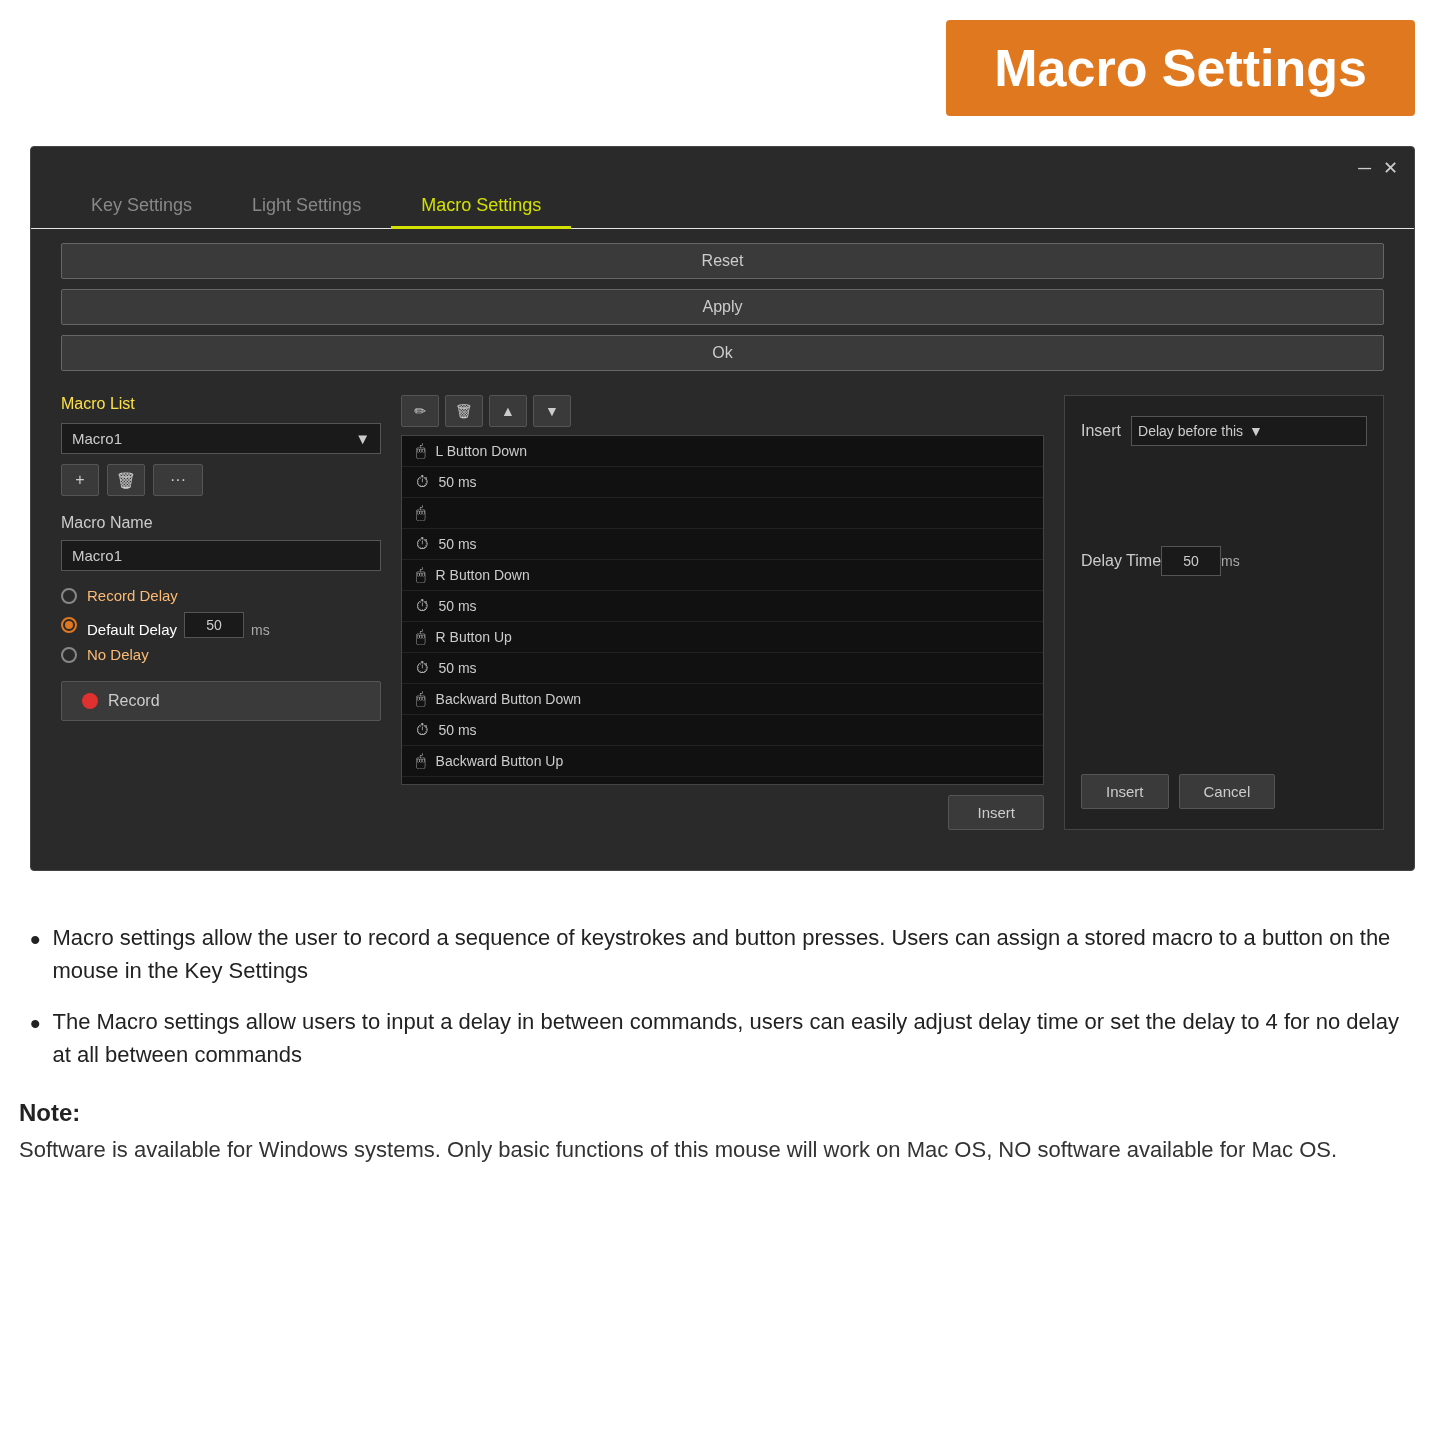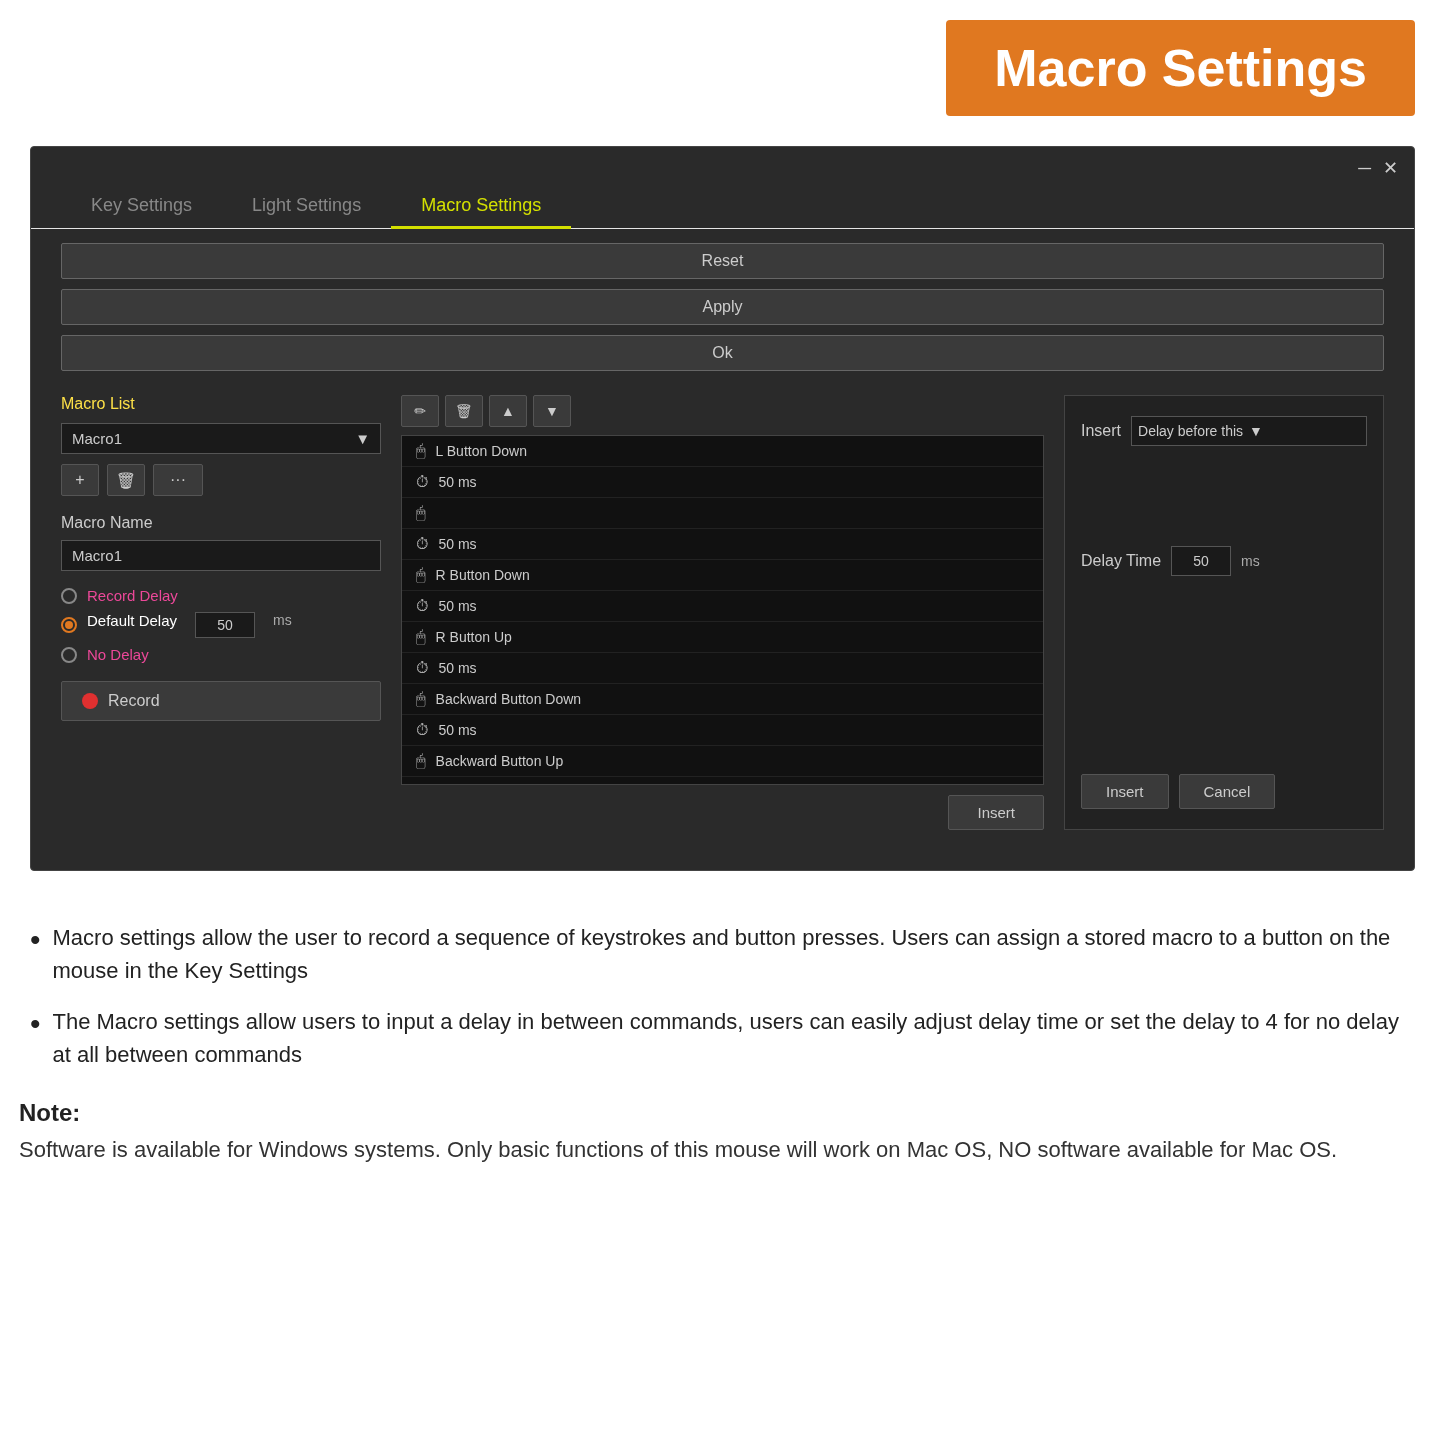--- a/index.html
+++ b/index.html
@@ -169,21 +169,21 @@
     .radio-group {
       display: flex;
       flex-direction: column;
       gap: 8px;
       margin-bottom: 18px;
     }
     .radio-item {
       display: flex;
       align-items: center;
       gap: 10px;
-      color: #ec4899;
+      color: #fdba74;
       font-size: 15px;
     }
     .radio-item.active {
       color: #fff;
     }
     .radio-circle {
       width: 16px;
       height: 16px;
       border-radius: 50%;
       border: 2px solid #888;
@@ -197,22 +197,22 @@
     }
     .radio-circle.selected::after {
       content: '';
       width: 8px;
       height: 8px;
       border-radius: 50%;
       background: #e07820;
     }
     .delay-input-row {
       display: flex;
-      align-items: flex-start;
-      gap: 18px;
+      align-items: flex-end;
+      gap: 7px;
     }
     .delay-value-input {
       background: #1a1a1a;
       color: #ccc;
       border: 1px solid #555;
       padding: 4px 8px;
       font-size: 14px;
       width: 60px;
       text-align: center;
     }
@@ -332,21 +332,20 @@
       border: 1px solid #555;
       padding: 6px 6px;
       color: #ccc;
       font-size: 14px;
       cursor: pointer;
       flex: 1;
     }
     .delay-time-row {
       display: flex;
       align-items: center;
-      gap: 10px;
     }
     .delay-time-label {
       color: #ccc;
       font-size: 16px;
     }
     .delay-time-input {
       background: #1a1a1a;
       color: #ccc;
       border: 1px solid #555;
       padding: 6px 10px;

